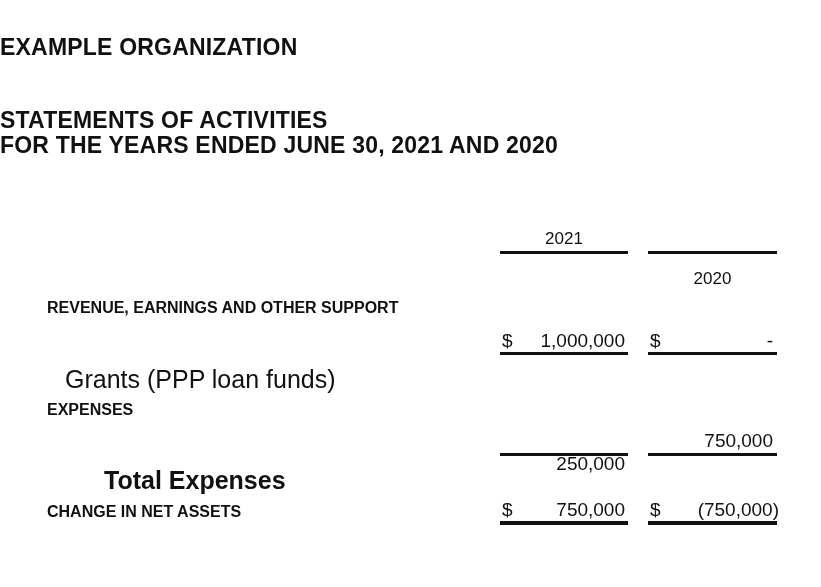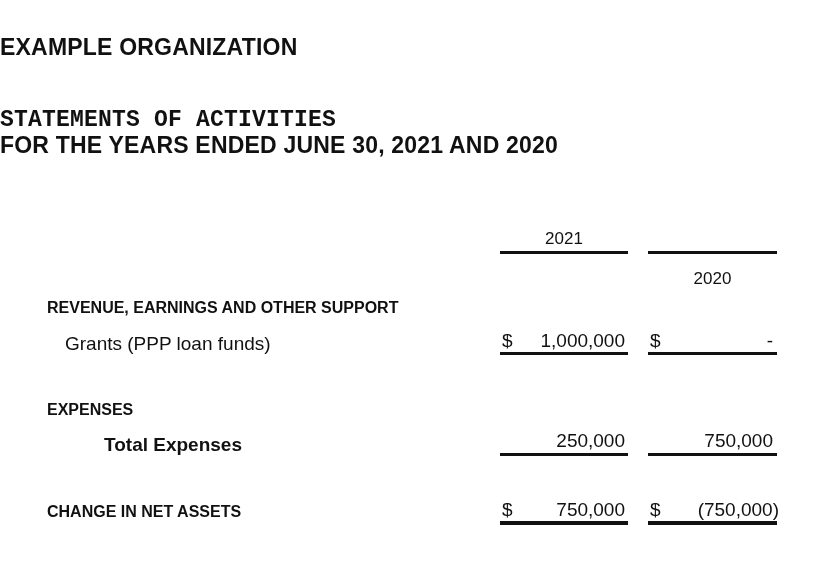--- a/index.html
+++ b/index.html
@@ -4,48 +4,48 @@
 <style>
   html, body { margin:0; padding:0; background:#ffffff; }
   body { width:821px; height:587px; position:relative; overflow:hidden; color:#111111;
          font-family:"Liberation Sans", sans-serif; }
   .abs { position:absolute; white-space:nowrap; }
   .title { left:0; width:821px; text-align:left; font-weight:bold; font-size:23px; letter-spacing:0.2px; }
   .colhead { font-weight:normal; font-size:17px; text-align:center; }
   .rule { position:absolute; background:#111; height:3px; }
   .rule2 { position:absolute; background:#111; height:4px; }
   .sec { font-weight:bold; font-size:16px; }
-  .line { font-size:19px; }
+  .line { font-size:25px;margin-top:32px; }
   .num { font-size:19px; }
 </style>
 </head>
 <body>
 
 <div>
   <div class="abs title" style="top:34px;">EXAMPLE ORGANIZATION</div>
-  <div class="abs title" style="top:107px;font-family:Liberation Mono, monospace;">STATEMENTS OF ACTIVITIES</div>
+  <div class="abs title" style="top:107px;">STATEMENTS OF ACTIVITIES</div>
   <div class="abs title" style="top:132px;">FOR THE YEARS ENDED JUNE 30, 2021 AND 2020</div>
 
   <div class="abs colhead" style="left:500px; width:128px; top:229px;">2021</div>
   <div class="rule" style="left:500px; width:128px; top:251px;"></div>
   <div class="abs colhead" style="left:648px; width:129px; top:229px;margin-top:40px;">2020</div>
   <div class="rule" style="left:648px; width:129px; top:251px;"></div>
 
   <div class="abs sec" style="left:47px; top:299px;">REVENUE, EARNINGS AND OTHER SUPPORT</div>
   <div class="abs line" style="left:65px; top:333px;">Grants (PPP loan funds)</div>
   <div class="abs num" style="left:502px; top:330px;">$</div>
   <div class="abs num" style="left:500px; width:125px; top:330px; text-align:right;">1,000,000</div>
   <div class="rule" style="left:500px; width:128px; top:352px;"></div>
   <div class="abs num" style="left:650px; top:330px;">$</div>
   <div class="abs num" style="left:648px; width:125px; top:330px; text-align:right;">-</div>
   <div class="rule" style="left:648px; width:129px; top:352px;"></div>
 
   <div class="abs sec" style="left:47px; top:401px;text-align:right;">EXPENSES</div>
   <div class="abs line" style="left:104px; top:434px;font-weight:bold;">Total Expenses</div>
-  <div class="abs num" style="left:500px; width:125px; top:430px; text-align:right;">250,000</div>
+  <div class="abs num" style="left:500px; width:125px; top:453px; text-align:right;">250,000</div>
   <div class="rule" style="left:500px; width:128px; top:453px;"></div>
   <div class="abs num" style="left:648px; width:125px; top:430px; text-align:right;">750,000</div>
   <div class="rule" style="left:648px; width:129px; top:453px;"></div>
 
   <div class="abs sec" style="left:47px; top:503px;text-align:center;">CHANGE IN NET ASSETS</div>
   <div class="abs num" style="left:502px; top:499px;">$</div>
   <div class="abs num" style="left:500px; width:125px; top:499px; text-align:right;">750,000</div>
   <div class="rule2" style="left:500px; width:128px; top:521px;"></div>
   <div class="abs num" style="left:650px; top:499px;">$</div>
   <div class="abs num" style="left:648px; width:131px; top:499px; text-align:right;">(750,000)</div>

